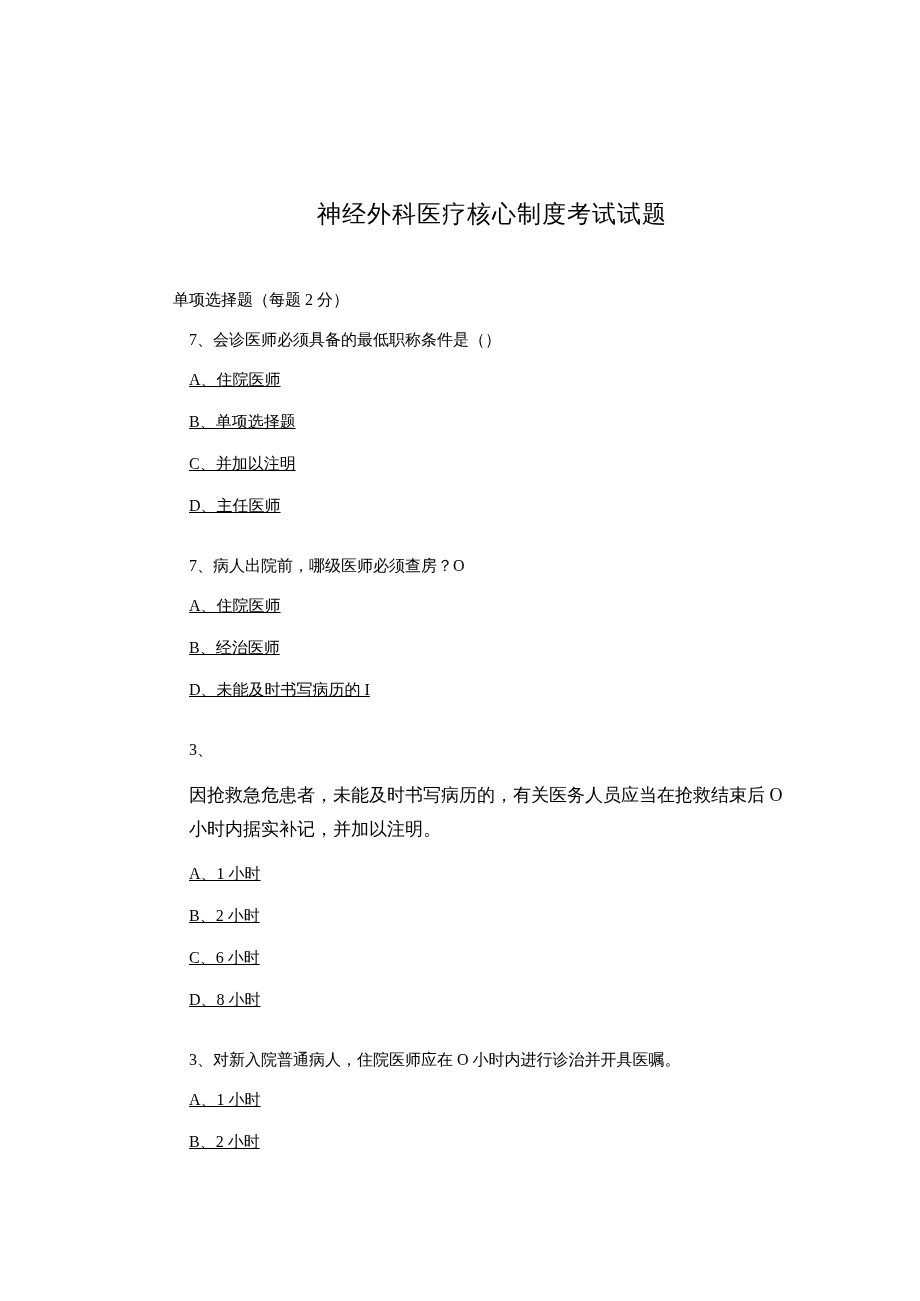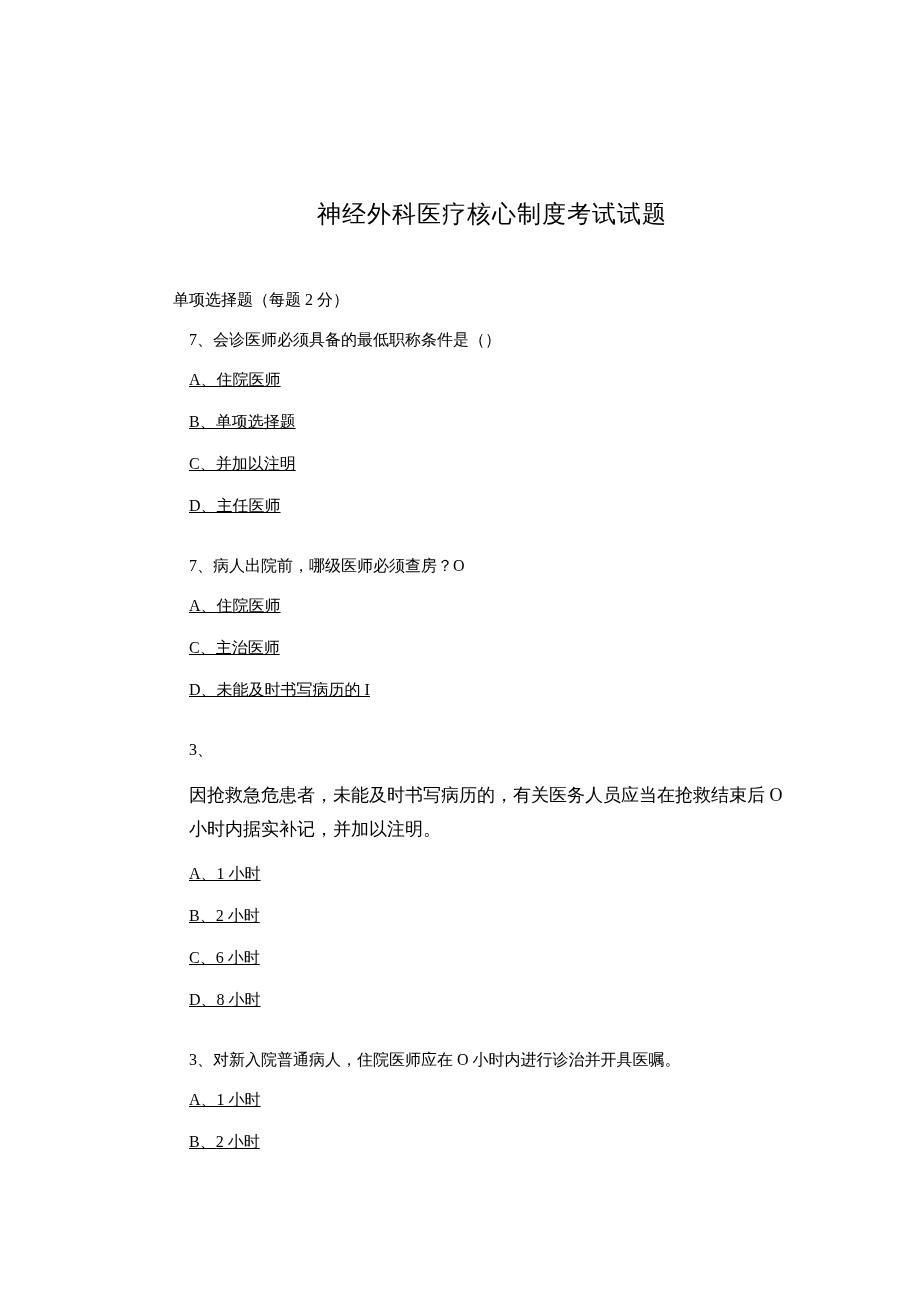--- a/index.html
+++ b/index.html
@@ -63,21 +63,21 @@
   <div class="question-stem">7、会诊医师必须具备的最低职称条件是（）</div>
   <div class="option">A、住院医师</div>
   <div class="option">B、单项选择题</div>
   <div class="option">C、并加以注明</div>
   <div class="option">D、主任医师</div>
 </div>
 
 <div class="question-block">
   <div class="question-stem">7、病人出院前，哪级医师必须查房？O</div>
   <div class="option">A、住院医师</div>
-  <div class="option">C、主治医师</div>
+  <div class="option">B、经治医师</div>
   <div class="option">D、未能及时书写病历的 I</div>
 </div>
 
 <div class="question-block">
   <div class="question-number">3、</div>
   <div class="question-stem-multi">因抢救急危患者，未能及时书写病历的，有关医务人员应当在抢救结束后 O 小时内据实补记，并加以注明。</div>
   <div class="option">A、1 小时</div>
   <div class="option">B、2 小时</div>
   <div class="option">C、6 小时</div>
   <div class="option">D、8 小时</div>

